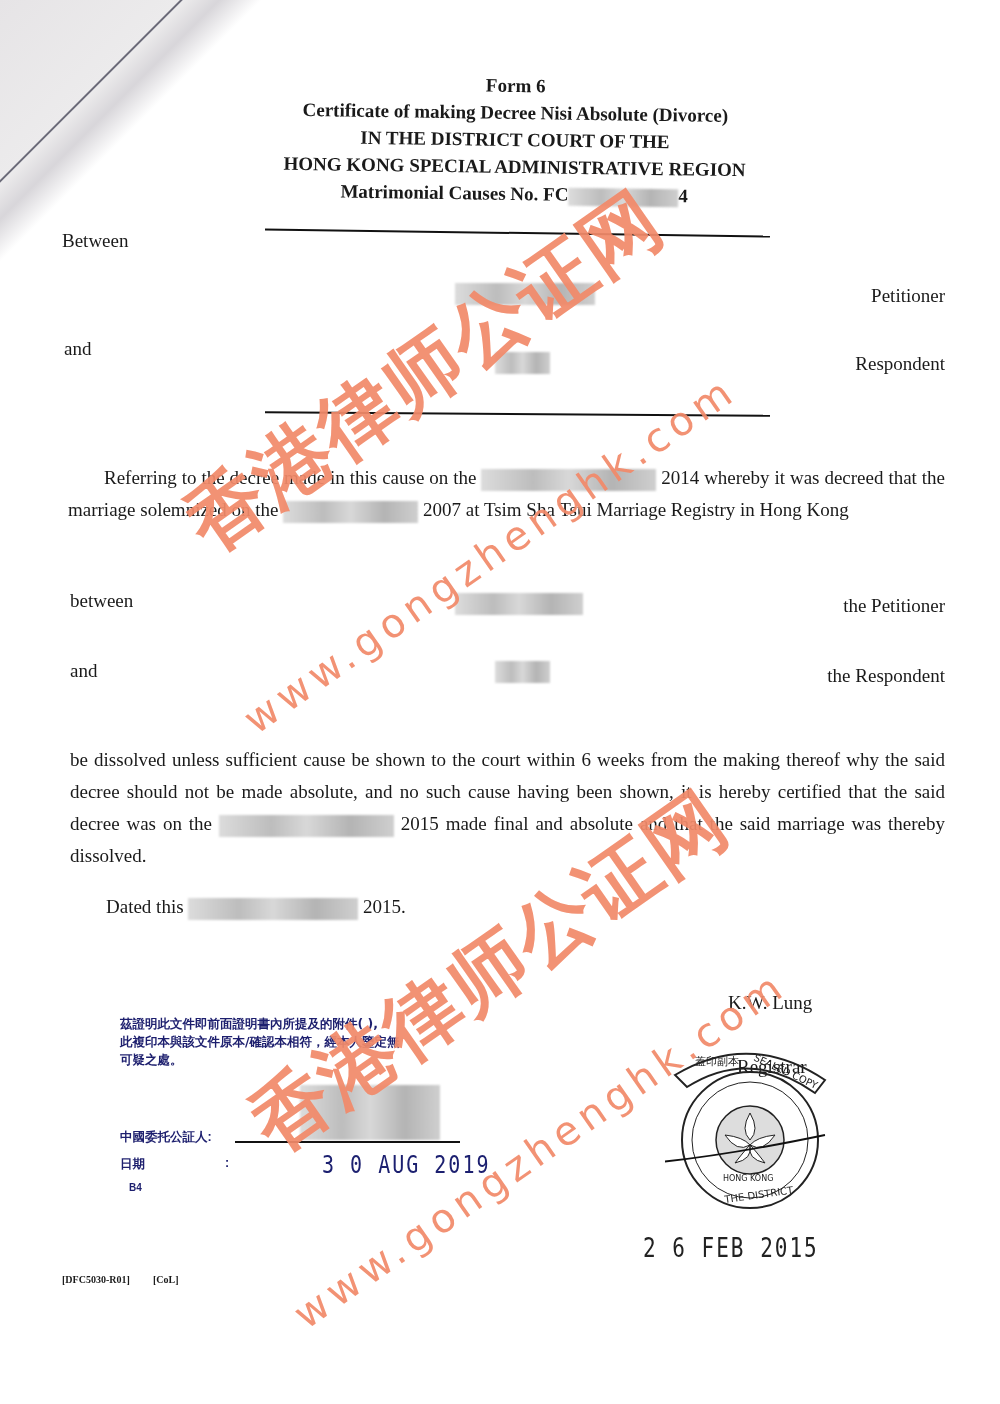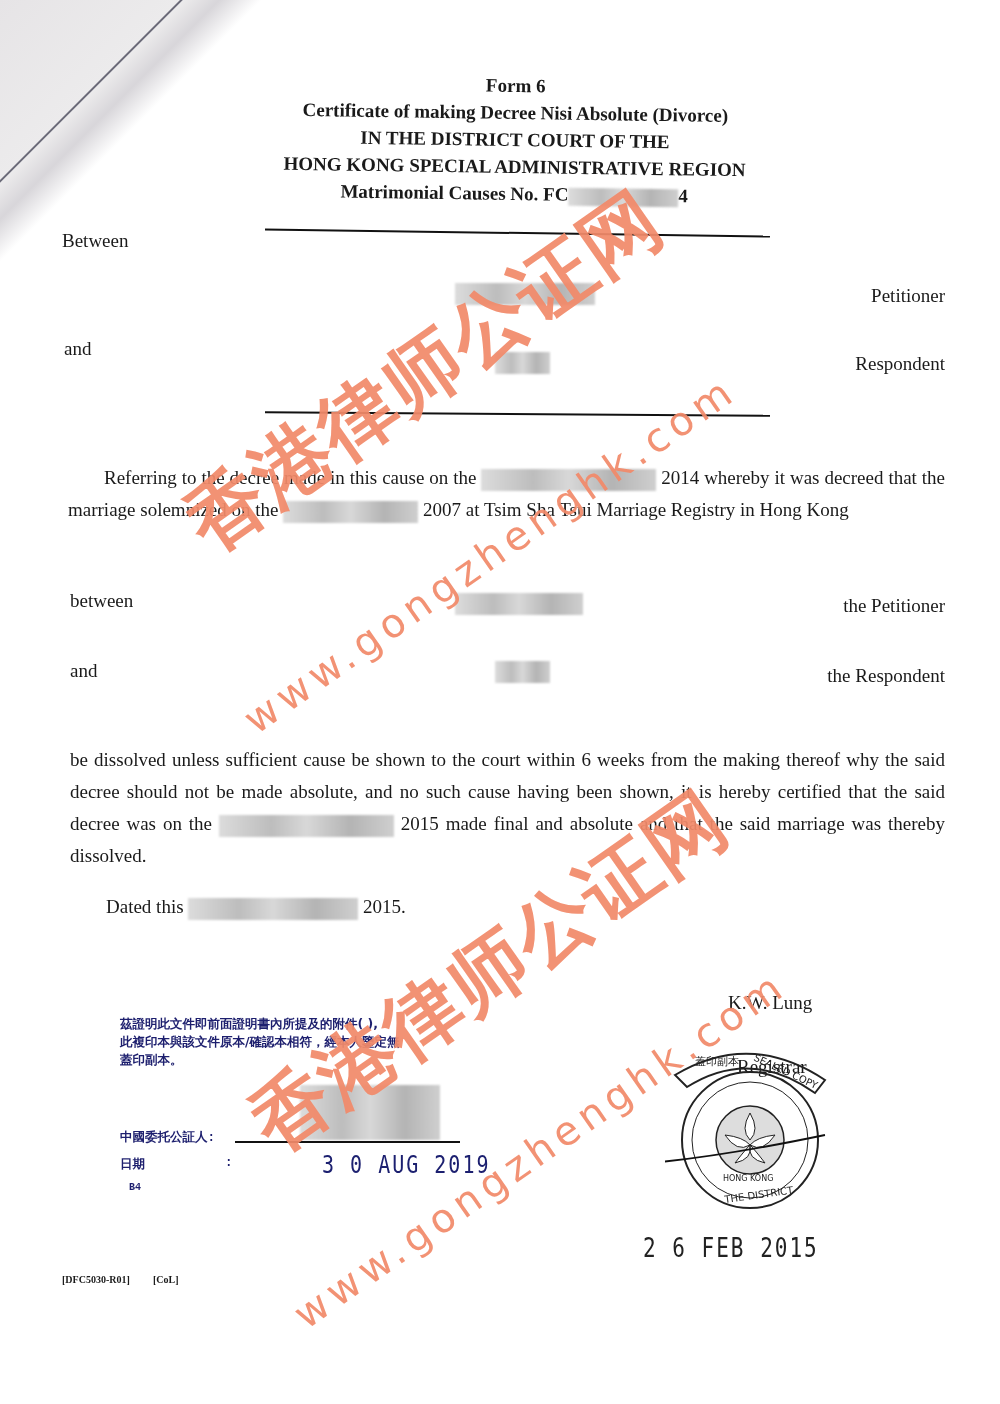--- a/index.html
+++ b/index.html
@@ -9,21 +9,21 @@
      background: linear-gradient(135deg, #e6e4e6 0px, #ecebec 130px, #d8d6da 155px, #ffffff 185px, #ffffff 100%); }
   .corner-line { position:absolute; left:-20px; top:200px; width:320px; height:1.5px; background:#6a6a78;
      transform-origin:left top; transform:rotate(-45deg); }
   .header { position:absolute; left:250px; top:72px; width:530px; text-align:center; font-weight:bold; font-size:19px; line-height:27px; transform:rotate(0.8deg); }
   .header div { white-space:nowrap; }
   .blur { display:inline-block; background:linear-gradient(90deg,#dcdcdc,#bdbdbd 30%,#d8d8d8 50%,#b4b4b4 75%,#cfcfcf); filter:blur(1.2px); vertical-align:middle; }
   .abs { position:absolute; white-space:nowrap; font-size:19px; }
   .rule { position:absolute; height:1.5px; background:#111; }
   .para { position:absolute; left:68px; width:877px; font-size:19px; line-height:32px; text-align:justify; }
   .chinese { position:absolute; left:120px; top:1015px; font-family:"DejaVu Sans", sans-serif; font-weight:bold; color:#1d1f6e; font-size:12.5px; line-height:18px; }
-  .notary-label { position:absolute; font-family:Liberation Mono, monospace; font-weight:bold; color:#1d1f6e; font-size:12.5px; }
+  .notary-label { position:absolute; font-family:Liberation Sans, sans-serif; font-weight:bold; color:#1d1f6e; font-size:12.5px; }
   .stamp-blue { position:absolute; font-family:"DejaVu Sans Mono", monospace; color:#1c2070; font-size:20px; letter-spacing:2px; transform:scaleY(1.25); }
   .stamp-black { position:absolute; font-family:"DejaVu Sans Mono", monospace; color:#222; font-size:21px; letter-spacing:2px; transform:scaleY(1.25); }
   .small-bold { position:absolute; font-size:10px; font-weight:bold; }
   .watermark { position:absolute; color:#f28a6a; opacity:0.93; pointer-events:none; font-weight:bold; white-space:nowrap; }
   .wm-cn { font-family:"DejaVu Sans", sans-serif; font-size:78px; letter-spacing:2px; }
   .wm-url { font-family:"DejaVu Sans", sans-serif; font-weight:normal; font-size:40px; letter-spacing:6px; }
   .seal { position:absolute; left:665px; top:1035px; width:170px; height:180px; }
 </style>
 </head>
 <body>
@@ -90,21 +90,21 @@
   <text x="88" y="25" font-size="10" font-family="DejaVu Sans, sans-serif" fill="#222" transform="rotate(25 88 25)">SEALED COPY</text>
   <text x="60" y="168" font-size="10" font-family="DejaVu Sans, sans-serif" fill="#222" transform="rotate(-8 60 168)">THE DISTRICT</text>
   <text x="58" y="146" font-size="8" font-family="DejaVu Sans, sans-serif" fill="#222">HONG KONG</text>
   <path d="M-40 130 Q40 125 160 100" fill="none" stroke="#111" stroke-width="1.8"></path>
 </svg>
 <div class="stamp-black" style="left:643px;top:1236px;">2 6 FEB 2015</div>
 
 <div class="chinese">
   <div>茲證明此文件即前面證明書內所提及的附件(    ),</div>
   <div>此複印本與該文件原本/確認本相符，經本人鑒定無</div>
-  <div>蓋印副本。</div>
+  <div>可疑之處。</div>
 </div>
 <div class="blur" style="position:absolute;left:300px;top:1085px;width:140px;height:55px;"></div>
 <div class="notary-label" style="left:120px;top:1129px;">中國委托公証人:</div>
 <div class="rule" style="left:235px;top:1141px;width:225px;height:2px;"></div>
 <div class="notary-label" style="left:120px;top:1156px;">日期</div>
 <div class="notary-label" style="left:225px;top:1156px;">:</div>
 <div class="stamp-blue" style="left:322px;top:1152px;">3 0 AUG 2019</div>
 <div class="notary-label" style="left:120px;top:1182px;font-size:10px;margin-left:9px;">B4</div>
 
 <div class="small-bold" style="left:62px;top:1274px;">[DFC5030-R01]</div>

